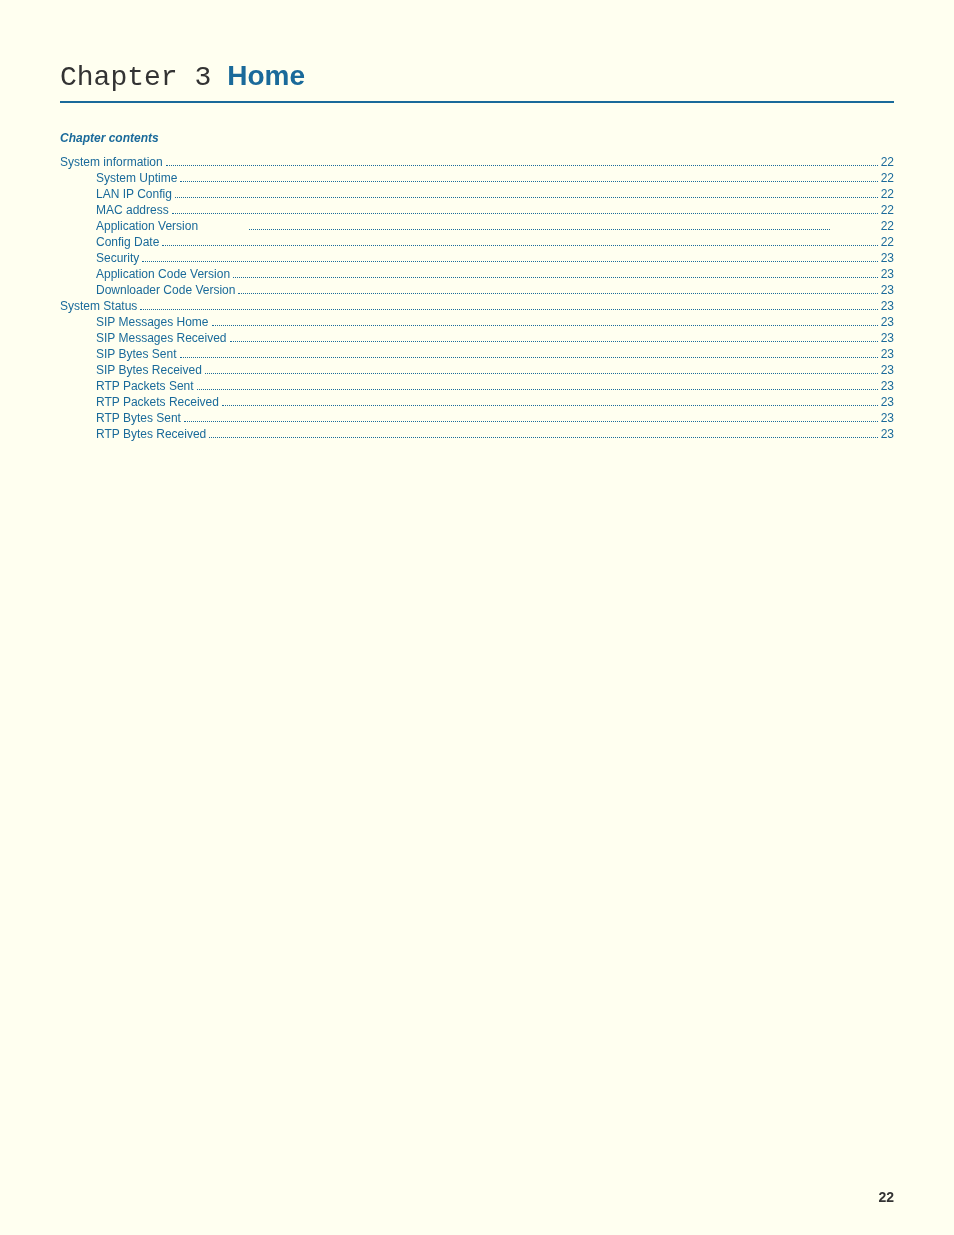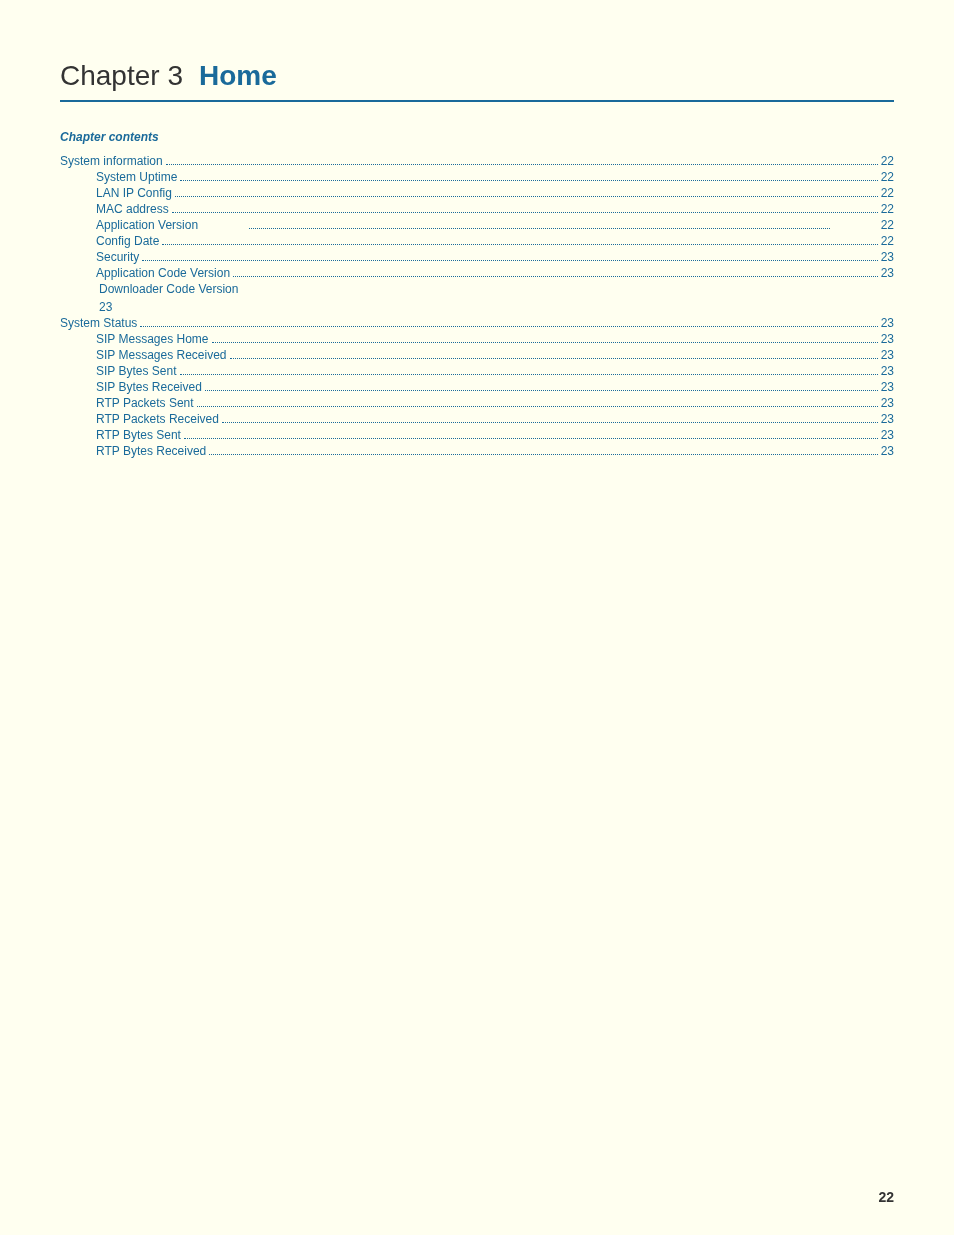--- a/index.html
+++ b/index.html
@@ -24,21 +24,21 @@
       display: flex;
       align-items: baseline;
       gap: 16px;
       margin-bottom: 8px;
     }
 
     .chapter-label {
       font-size: 28px;
       font-weight: normal;
       color: #333;
-      font-family: Liberation Sans, sans-serif;
+      font-family: Liberation Mono, monospace;
     }
 
     .chapter-title {
       font-size: 28px;
       font-weight: bold;
       color: #1a6a9a;
       font-family: Arial, Helvetica, sans-serif;
     }
 
     .chapter-divider {
@@ -144,21 +144,21 @@
       <li class="toc-item" style="padding-left: 36px;">
         <span class="toc-item-text">Security</span>
         <div class="toc-dots"></div>
         <span class="toc-page">23</span>
       </li>
       <li class="toc-item" style="padding-left: 36px;">
         <span class="toc-item-text">Application Code Version</span>
         <div class="toc-dots"></div>
         <span class="toc-page">23</span>
       </li>
-      <li class="toc-item" style="padding-left: 36px; flex-direction: column;">
+      <li class="toc-item" style="padding-left: 36px;">
         <span class="toc-item-text">Downloader Code Version</span>
         <div class="toc-dots"></div>
         <span class="toc-page">23</span>
       </li>
       <li class="toc-item" style="padding-left: 0px;">
         <span class="toc-item-text">System Status</span>
         <div class="toc-dots"></div>
         <span class="toc-page">23</span>
       </li>
       <li class="toc-item" style="padding-left: 36px;">

